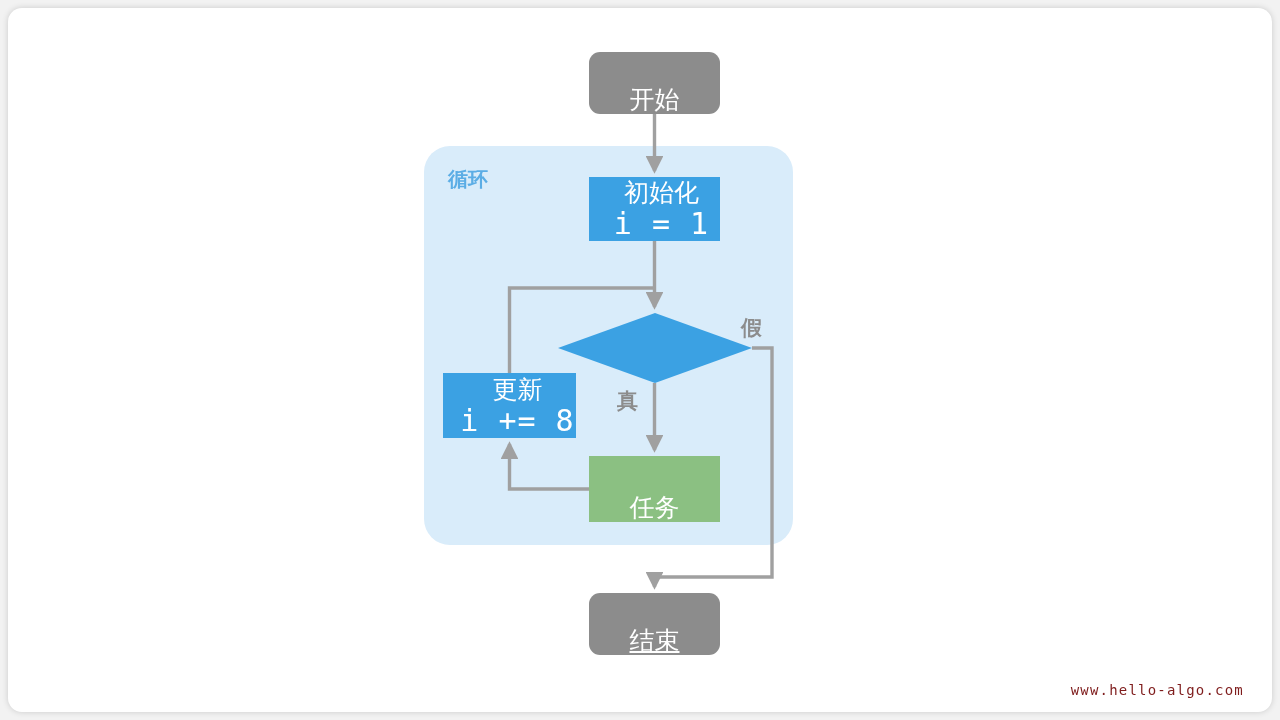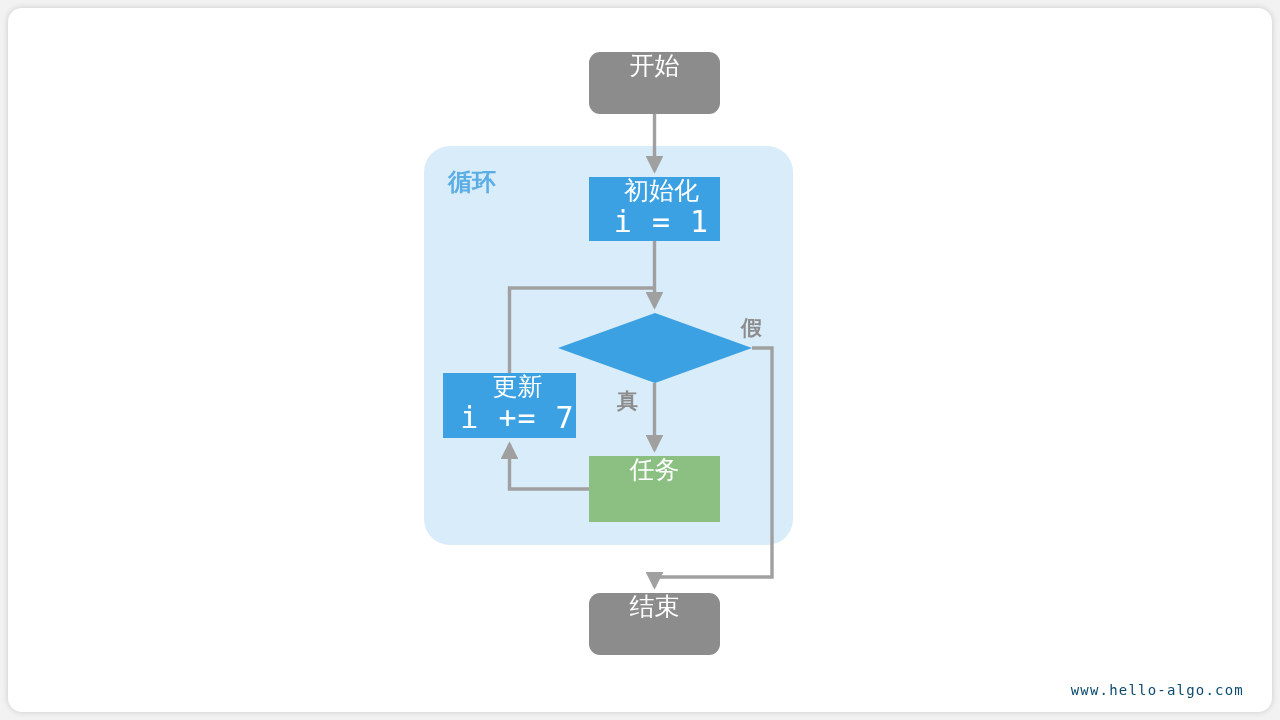--- a/index.html
+++ b/index.html
@@ -42,21 +42,21 @@
     left: 0;
     top: 0;
     width: 1280px;
     height: 720px;
   }
   .node-label {
     position: absolute;
     display: flex;
     flex-direction: column;
     align-items: center;
-    justify-content: flex-start;
+    justify-content: flex-end;
     color: #ffffff;
     text-align: center;
     line-height: 1.12;
     pointer-events: none;
   }
   .han {
     font-family: "DejaVu Sans", "Liberation Sans", sans-serif;
     font-size: 25px;
   }
   .mono {
@@ -69,31 +69,31 @@
     font-family: "DejaVu Sans", "Liberation Sans", sans-serif;
     font-size: 21px;
     font-weight: bold;
     color: #8c8c8c;
   }
   #loop-title {
     position: absolute;
     left: 448px;
     top: 166px;
     font-family: "DejaVu Sans", "Liberation Sans", sans-serif;
-    font-size: 24px;
+    font-size: 20px;
     font-weight: bold;
     color: #5bade5;
   }
   #watermark {
     position: absolute;
     right: 36px;
     bottom: 22px;
     font-family: "DejaVu Sans Mono", "Liberation Mono", monospace;
     font-size: 14px;
-    color: #0c4a6e;
+    color: #7f1d1d;
     letter-spacing: 1.2px;
   }
 </style>
 </head>
 <body>
 
 <div id="canvas">
   <div id="card"></div>
 
   <div id="figure">
@@ -139,28 +139,28 @@
     </div>
 
     <div class="node-label" style="left:589px; top:177px; width:145px; height:64px;">
       <span class="han">初始化</span>
       <span class="mono">i = 1</span>
     </div>
 
 
     <div class="node-label" style="left:443px; top:373px; width:149px; height:65px;">
       <span class="han">更新</span>
-      <span class="mono">i += 7</span>
+      <span class="mono">i += 8</span>
     </div>
 
     <div class="node-label" style="left:589px; top:456px; width:131px; height:66px;border-radius:12px;">
       <span class="han">任务</span>
     </div>
 
-    <div class="node-label" style="left:589px; top:593px; width:131px; height:62px;">
+    <div class="node-label" style="left:589px; top:593px; width:131px; height:62px;text-decoration:underline;">
       <span class="han">结束</span>
     </div>
 
     <div class="edge-label" style="left:617px; top:387px;">真</div>
 
     <div class="edge-label" style="left:741px; top:314px;">假</div>
 
     <div id="watermark">www.hello-algo.com</div>
   </div>
 </div>

